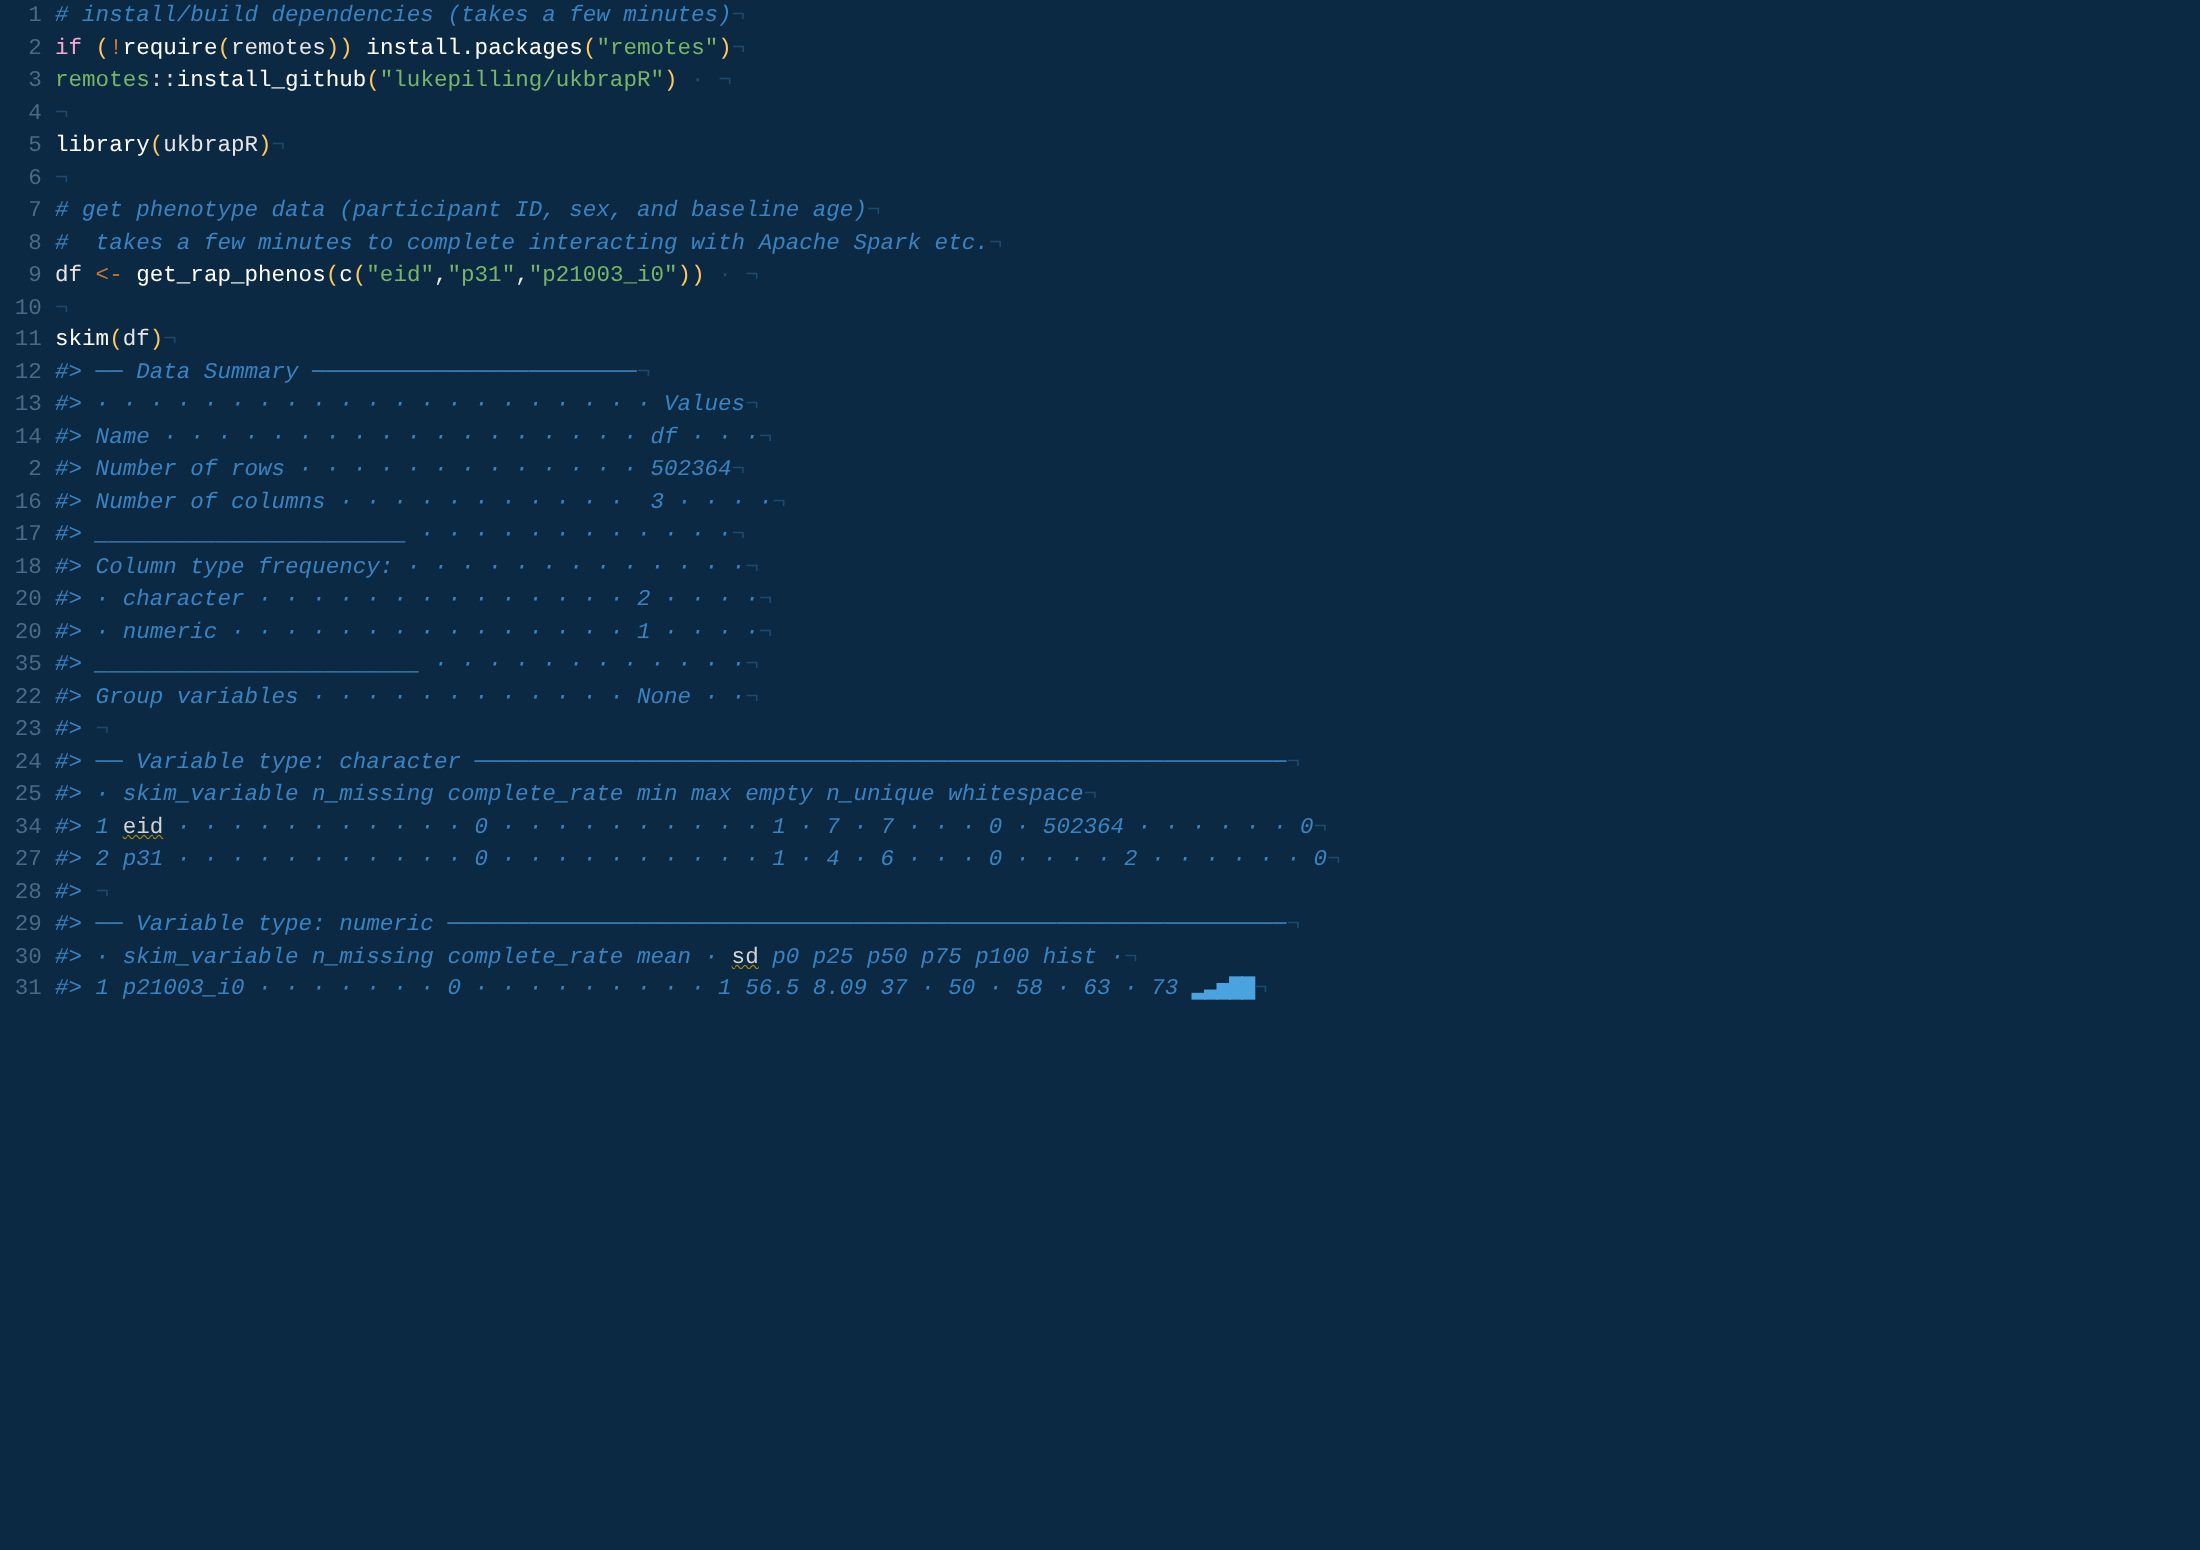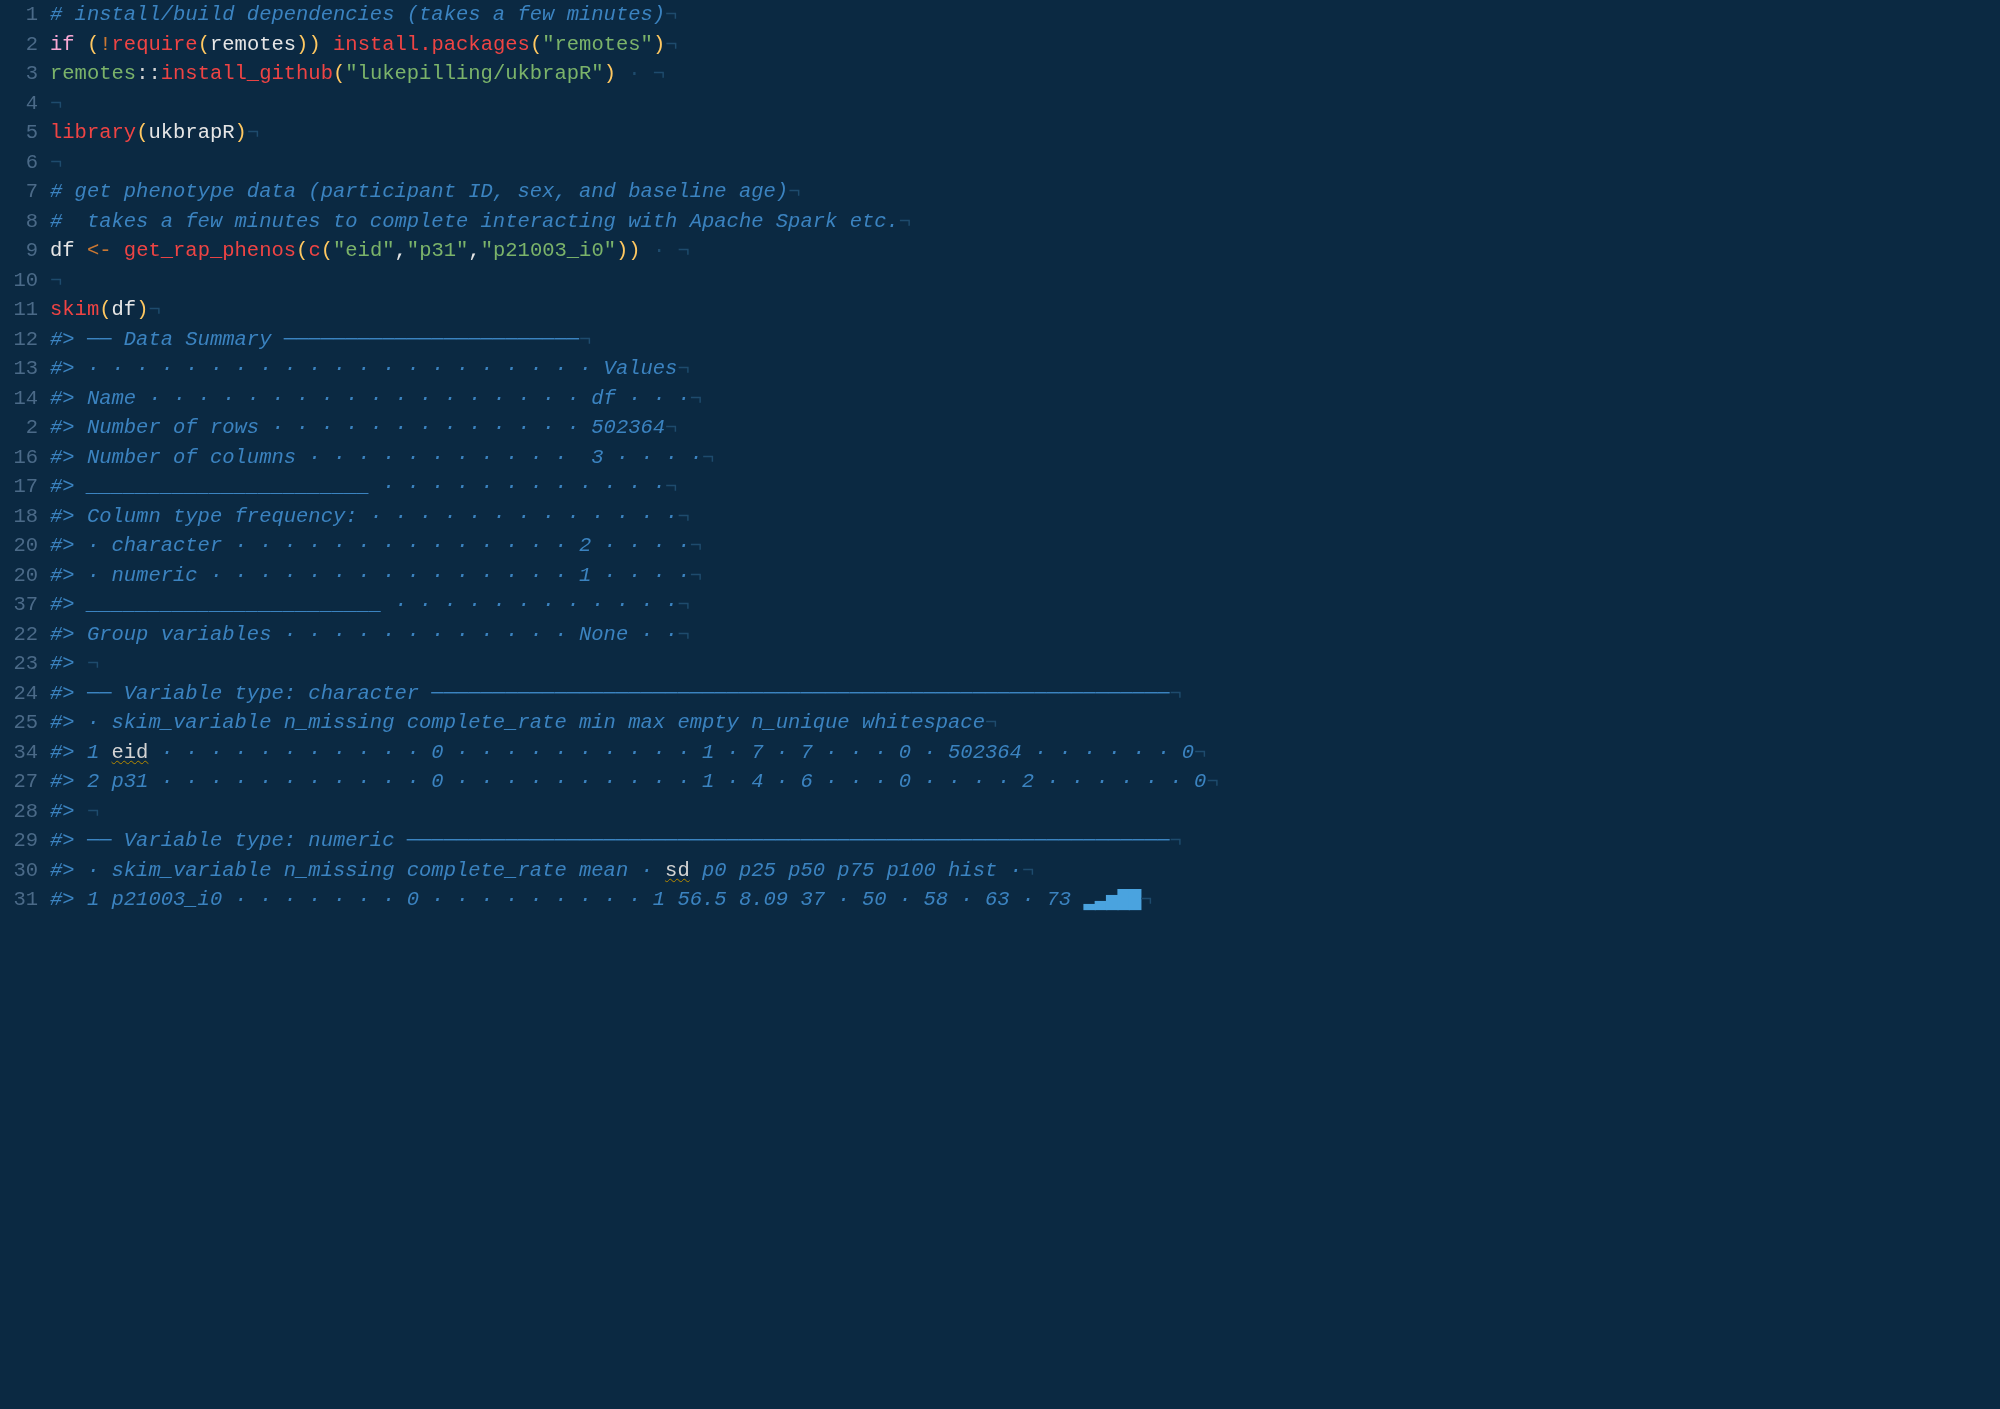--- a/index.html
+++ b/index.html
@@ -27,21 +27,21 @@
   }
   .gutter .ln { height: 29.5px; }
   .code {
     flex: 1;
     white-space: pre;
   }
   .line { height: 29.5px; }
   
   .comment { color: #3b83c0; font-style: italic; }
   .keyword { color: #f9a8d4; }
-  .func    { color: #ef4444; }
+  .func    { color: #ffffff; }
   .paren   { color: #ffc861; }
   .op      { color: #cc7832; }
   .bang    { color: #cc7832; }
   .ident   { color: #e6e6e6; }
   .string  { color: #7bb36a; }
   .ns      { color: #7bb36a; }
   .nsop    { color: #d4d4d4; }
   .ws      { color: #1e4b6d; }
   .eol     { color: #1e4b6d; }
   .spell   { text-decoration: underline wavy #b58900; text-decoration-thickness: 1px; text-underline-offset: 2px; }
@@ -65,21 +65,21 @@
       <div class="ln">11</div>
       <div class="ln">12</div>
       <div class="ln">13</div>
       <div class="ln">14</div>
       <div class="ln">2</div>
       <div class="ln">16</div>
       <div class="ln">17</div>
       <div class="ln">18</div>
       <div class="ln">20</div>
       <div class="ln">20</div>
-      <div class="ln">37</div>
+      <div class="ln">35</div>
       <div class="ln">22</div>
       <div class="ln">23</div>
       <div class="ln">24</div>
       <div class="ln">25</div>
       <div class="ln">34</div>
       <div class="ln">27</div>
       <div class="ln">28</div>
       <div class="ln">29</div>
       <div class="ln">30</div>
       <div class="ln">31</div>

